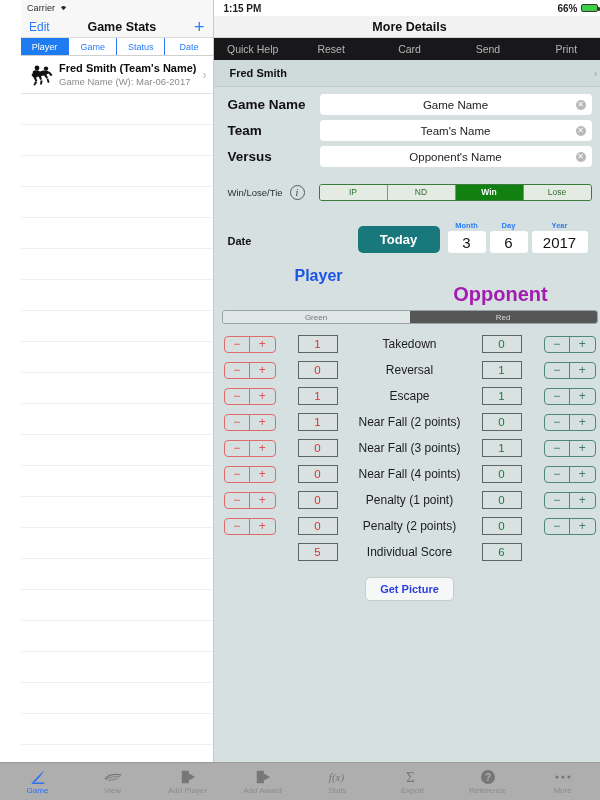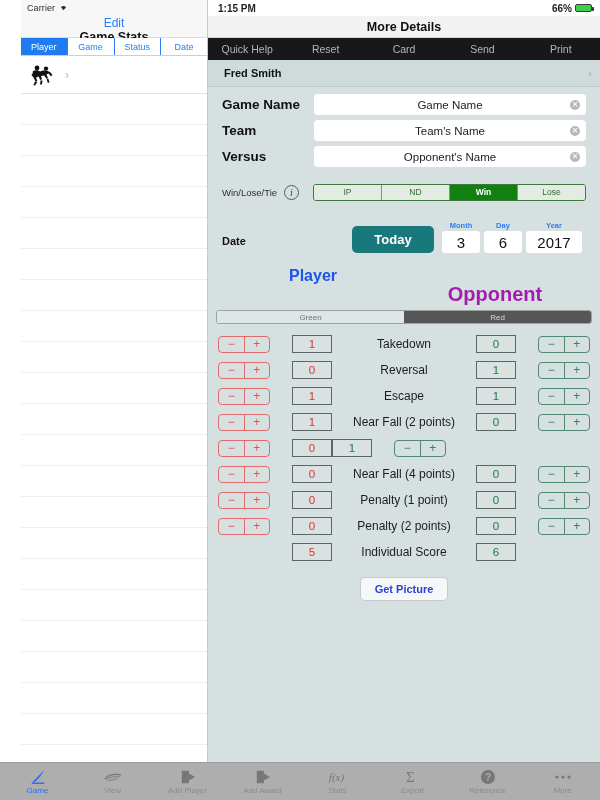--- a/index.html
+++ b/index.html
@@ -25,21 +25,20 @@
     height: 16px; background: #f7f7f7;
     display: flex; align-items: center; padding-left: 6px;
     font-size: 9px; color: #2b2b2b; letter-spacing: .1px;
   }
   .left-status .wifi { margin-left: 4px; font-size: 9px; }
   .left-navbar {
     height: 22px; background: #f7f7f7;
     display: flex; align-items: center; justify-content: space-between;
     padding: 0 8px;
     border-bottom: 1px solid #dcdcdc;
-    flex-direction: column;
   }
   .nav-edit { color: #2b7cf6; font-size: 12px; }
   .nav-title { font-size: 12.5px; font-weight: bold; color: #111; }
   .nav-plus { color: #2b7cf6; font-size: 18px; line-height: 12px; font-weight: 300; }
 
   .seg-tabs { display: flex; height: 18px; border-bottom: 1px solid #cfcfcf; }
   .seg-tab {
     flex: 1 1 0; display: flex; align-items: center; justify-content: center;
     font-size: 9px; color: #2b7cf6; background: #ffffff;
     border-right: 1px solid #2b7cf6;
@@ -232,20 +231,24 @@
             <svg width="26" height="22" viewBox="0 0 26 22">
               <g fill="#111">
                 <circle cx="8" cy="4" r="2.4"></circle>
                 <circle cx="17" cy="4.6" r="2.2"></circle>
                 <path d="M4 7 C6 6 9 6 11 7.6 L14 6.6 C16.5 6 19.5 6.6 21.5 8.4 L23.5 11 L21.8 12.2 L19.6 9.6 L17.4 10.6 L19 14 L17.2 14.6 L15.2 11.4 L12 12 L13 15.2 L11.2 16 L9.6 12.6 L7 13.6 L8.4 17 L6.6 17.8 L4.6 13.4 L2.4 11 L3.6 9.4 Z"></path>
                 <path d="M6.2 17.2 L4.4 21 L6 21.6 L8.2 18.2 Z"></path>
                 <path d="M11.6 16.2 L11 20.4 L12.8 20.6 L13.6 16.8 Z"></path>
                 <path d="M17.6 14.8 L18.8 19 L20.5 18.3 L19.3 14.4 Z"></path>
               </g>
             </svg>
+          </span>
+          <span class="row-text">
+            <div class="row-title">Fred Smith (Team's Name)</div>
+            <div class="row-sub">Game Name (W): Mar-06-2017</div>
           </span>
           <span class="row-chevron">›</span>
         </div>
         <div id="empty-rows">
             <div class="list-row"></div>
             <div class="list-row"></div>
             <div class="list-row"></div>
             <div class="list-row"></div>
             <div class="list-row"></div>
             <div class="list-row"></div>
@@ -417,20 +420,21 @@
               <span class="st-btn plus">+</span>
             </span>
           </div>
           <div class="score-row">
             <span class="stepper">
               <span class="st-btn minus">−</span>
               <span class="st-btn plus">+</span>
             </span>
             <span class="sp-left"></span>
             <span class="sc-val">0</span>
+            <span class="sc-label">Near Fall (3 points)</span>
             <span class="sc-val green">1</span>
             <span class="sp-right"></span>
             <span class="stepper green">
               <span class="st-btn minus">−</span>
               <span class="st-btn plus">+</span>
             </span>
           </div>
           <div class="score-row">
             <span class="stepper">
               <span class="st-btn minus">−</span>

